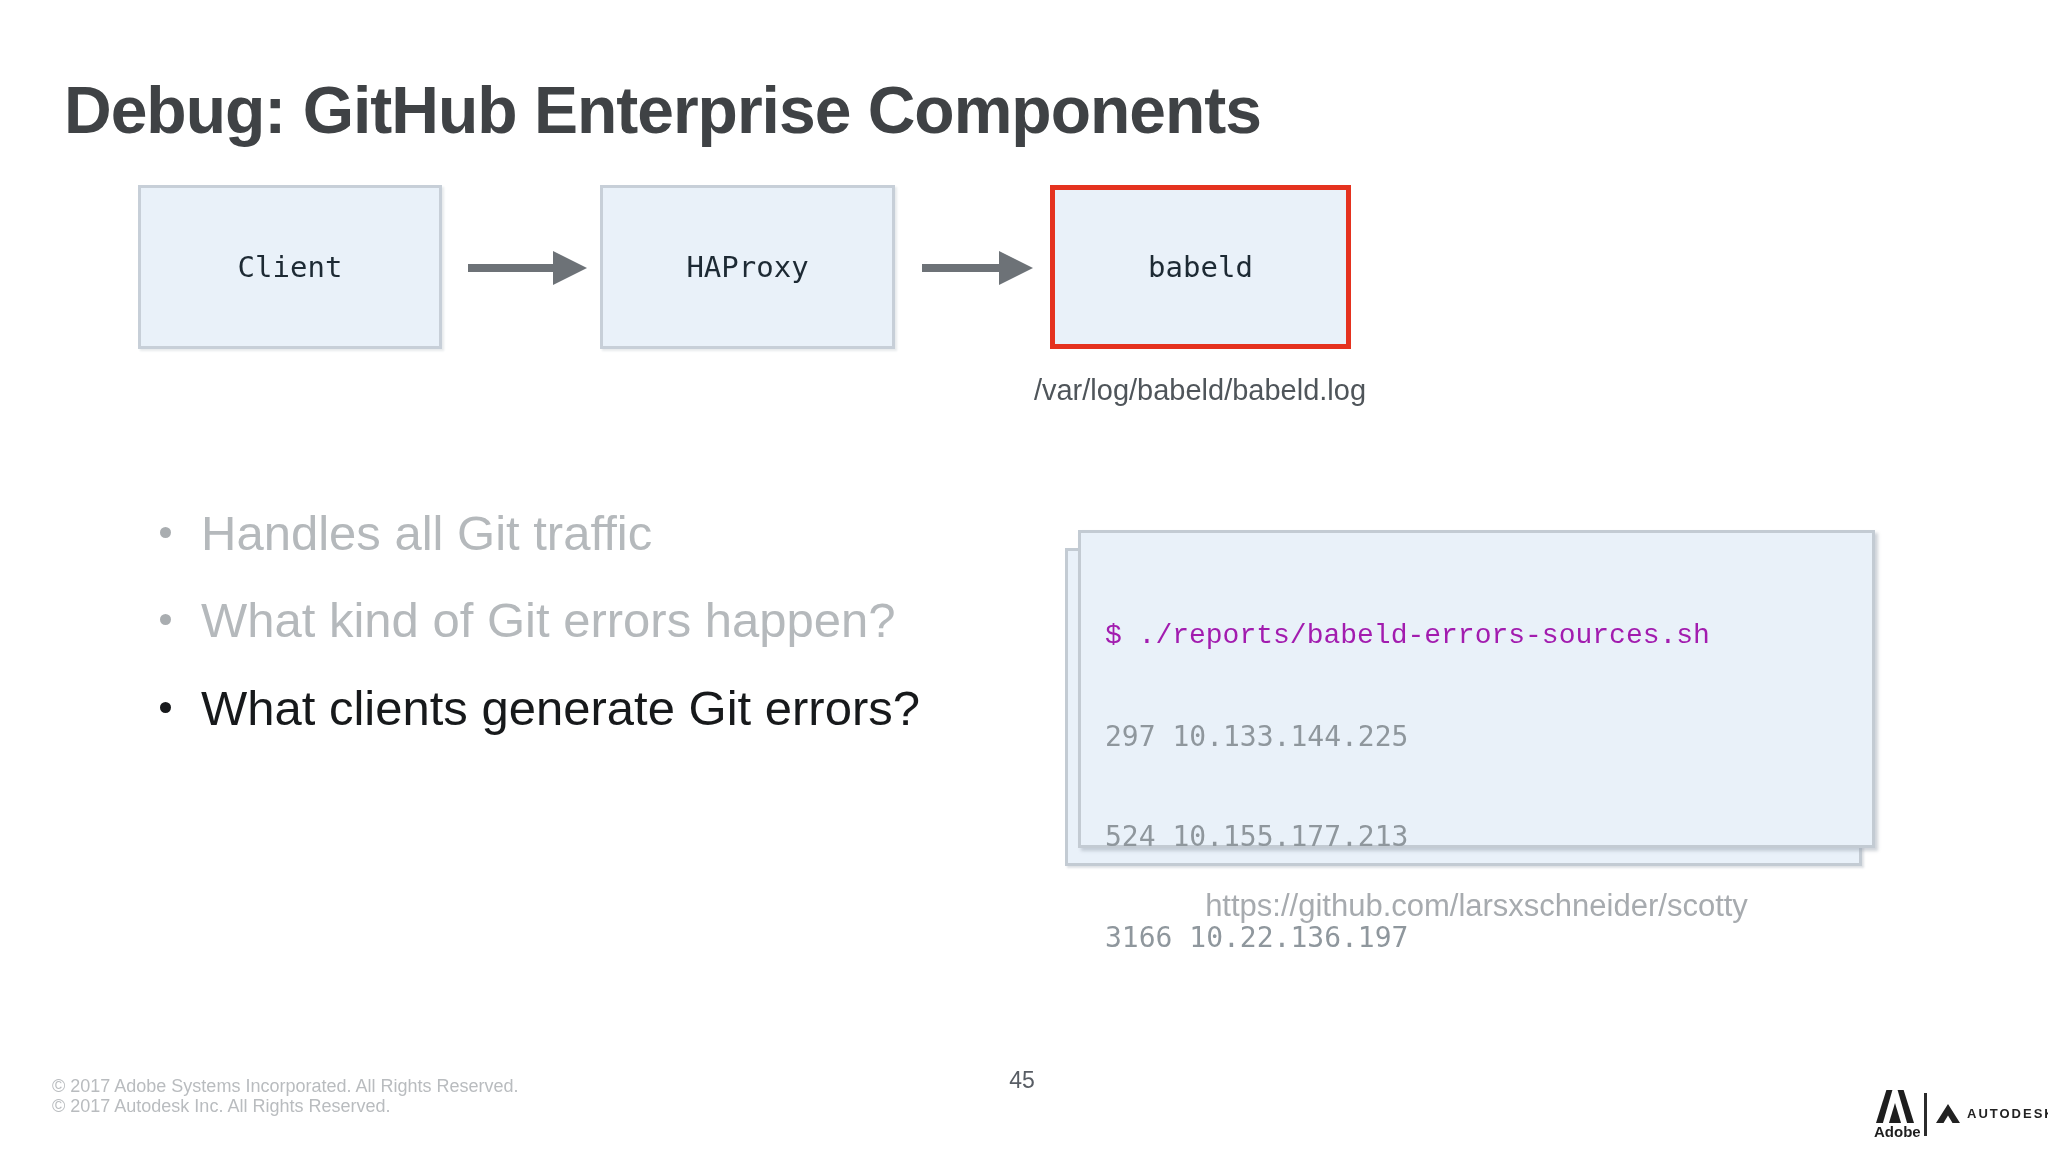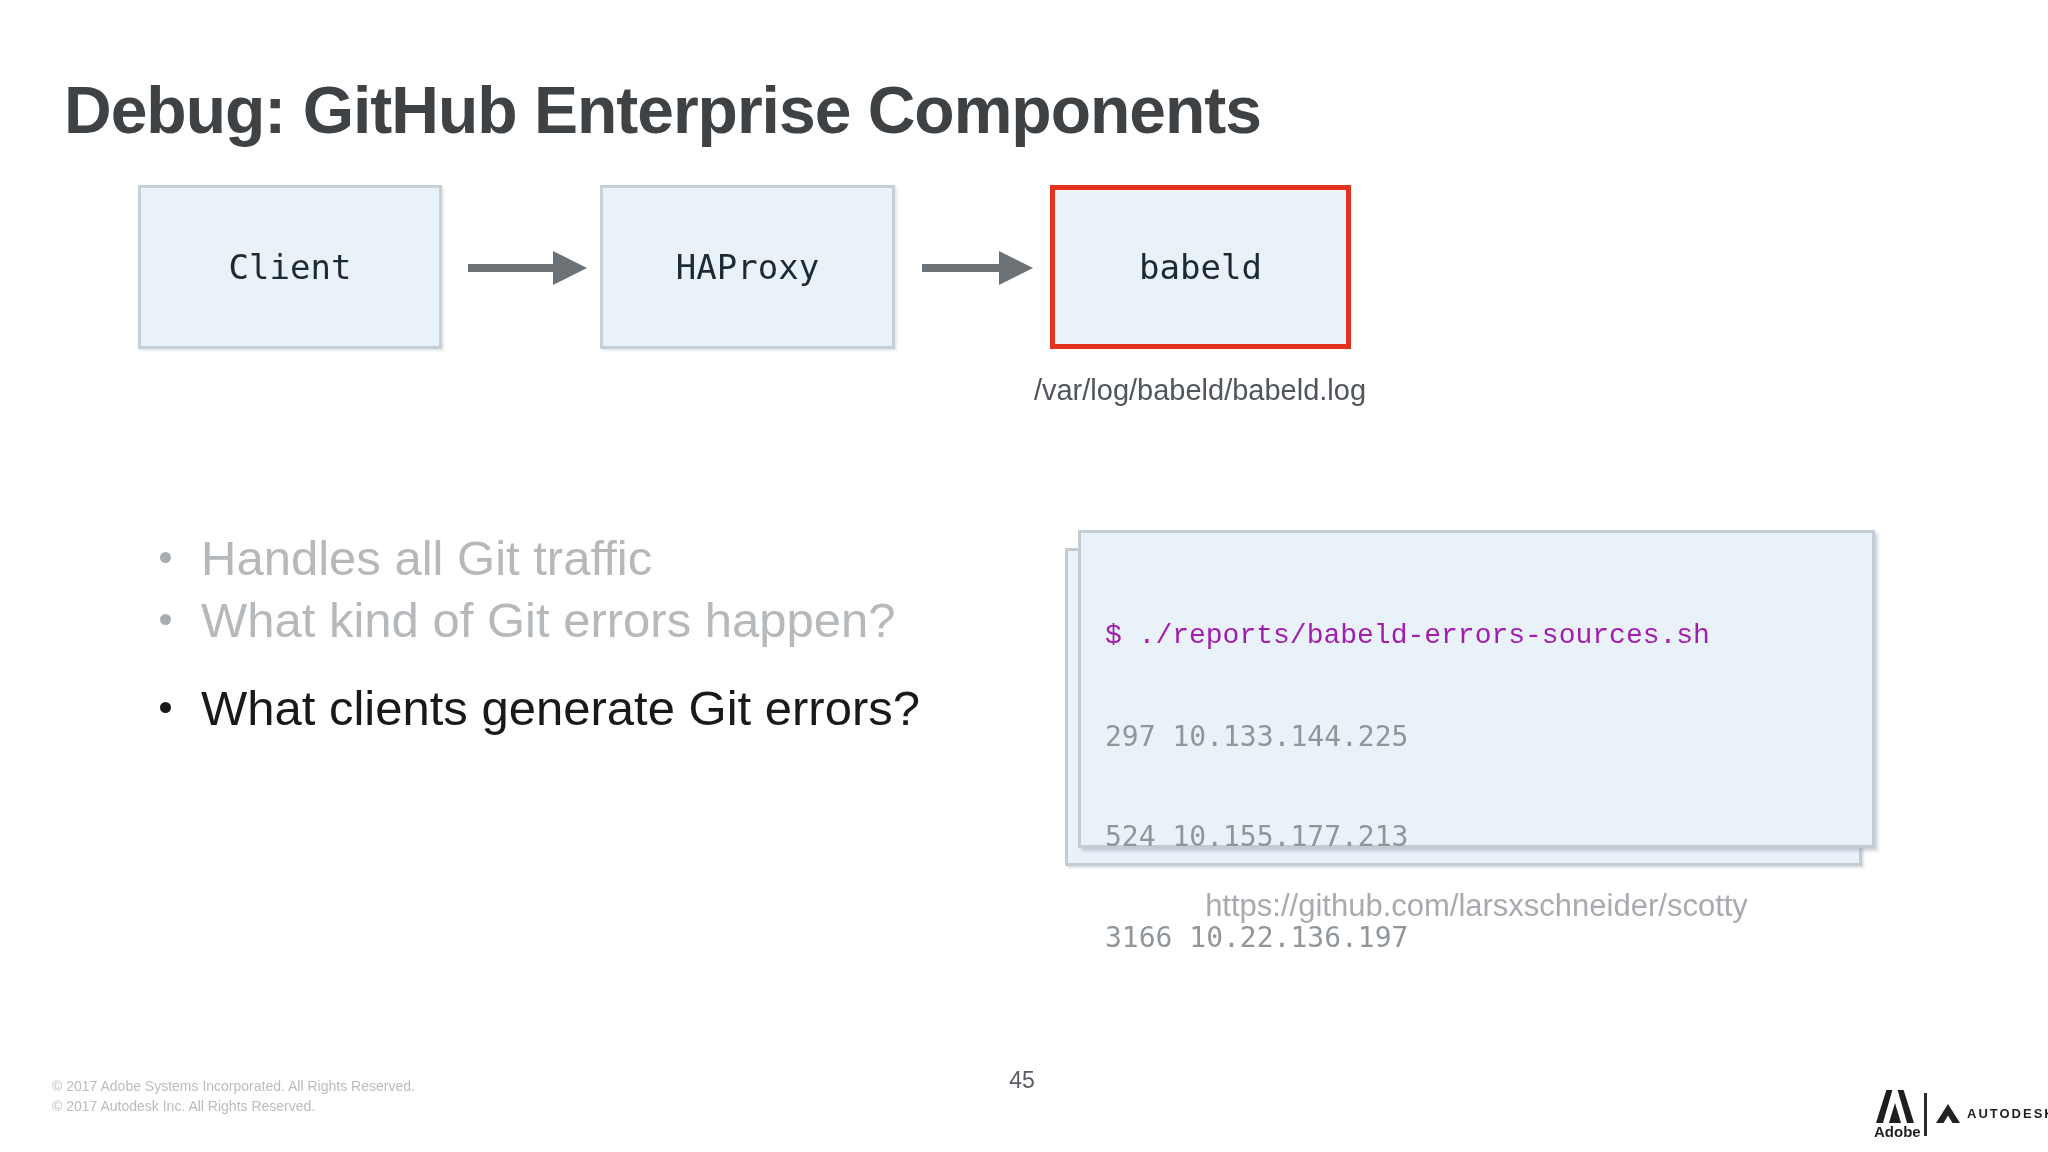--- a/index.html
+++ b/index.html
@@ -10,21 +10,21 @@
   
   .title{
     position:absolute;left:64px;top:72px;font-size:66px;font-weight:bold;
     color:#3f4245;letter-spacing:-1px;white-space:nowrap;
   }
   
   .node{
     position:absolute;top:185px;height:164px;box-sizing:border-box;
     background:#e9f1f9;border:3px solid #c7cfd8;
     display:flex;align-items:center;justify-content:center;
-    font-family:"DejaVu Sans Mono",monospace;font-size:34px;color:#1d2a34;
+    font-family:"DejaVu Sans Mono",monospace;font-size:29px;color:#1d2a34;
     box-shadow:2px 2px 2px rgba(160,170,180,0.25);
   }
   .node.client{left:138px;width:304px;}
   .node.haproxy{left:600px;width:295px;}
   .node.babeld{left:1050px;width:301px;border:5px solid #e5321f;box-shadow:none;}
   
   .arrow-shaft{position:absolute;height:8px;background:#6d7277;top:264px;}
   .shaft-1{left:468px;width:92px;}
   .shaft-2{left:922px;width:84px;}
   .arrow-head{position:absolute;width:0;height:0;top:251px;
@@ -36,21 +36,21 @@
   .log-label{
     position:absolute;left:975px;top:374px;width:450px;text-align:center;
     font-size:29px;color:#4f555a;
   }
   
   .bullet-row{position:absolute;left:160px;display:flex;align-items:flex-start;white-space:nowrap;}
   .bullet-row .dot{width:11px;height:11px;border-radius:50%;background:#a9adb0;margin:22px 30px 0 0;flex:none;}
   .bullet-row .btext{font-size:49px;font-weight:300;color:#b5b9bc;line-height:56px;}
   .bullet-row.em .dot{background:#17191b;}
   .bullet-row.em .btext{color:#17191b;font-weight:400;}
-  .b1{top:530px;}
+  .b1{top:505px;}
   .b2{top:592px;}
   .b3{top:680px;}
   
   .panel{
     position:absolute;width:797px;height:318px;box-sizing:border-box;
     background:#e9f1f9;border:3px solid #c3cbd3;
   }
   .panel.back{left:1065px;top:548px;box-shadow:2px 2px 2px rgba(160,170,180,0.35);}
   .panel.front{left:1078px;top:530px;box-shadow:3px 3px 3px rgba(150,160,172,0.45);}
   .terminal-text{
@@ -58,21 +58,21 @@
     font-family:"DejaVu Sans Mono",monospace;font-size:28px;line-height:33.5px;
     color:#8f979d;white-space:pre;
   }
   .terminal-text .cmd{color:#a21caf;font-family:Liberation Mono, monospace;}
   .caption{
     position:absolute;left:1078px;top:888px;width:797px;text-align:center;
     font-size:31px;color:#a7abaf;font-weight:300;
   }
   
   .copyright{
-    position:absolute;left:52px;top:1076px;font-size:14px;line-height:20px;color:#b9bcbf;
+    position:absolute;left:52px;top:1076px;font-size:18px;line-height:20px;color:#b9bcbf;
   }
   .pagenum{
     position:absolute;left:958px;top:1067px;width:128px;text-align:center;
     font-size:23px;color:#585d64;
   }
   
   .logo-block{position:absolute;left:1874px;top:1090px;width:160px;height:54px;}
   .adobe-group{position:absolute;left:0;top:0;width:42px;text-align:center;}
   .adobe-mark{display:block;margin:0 auto;}
   .adobe-word{font-size:15px;font-weight:bold;color:#1e1e1e;letter-spacing:0px;margin-top:0px;}

